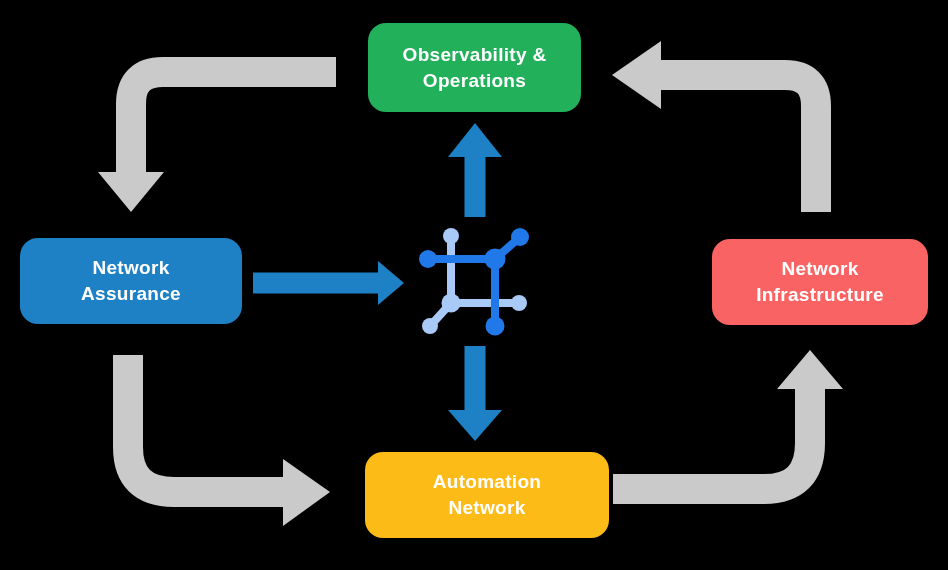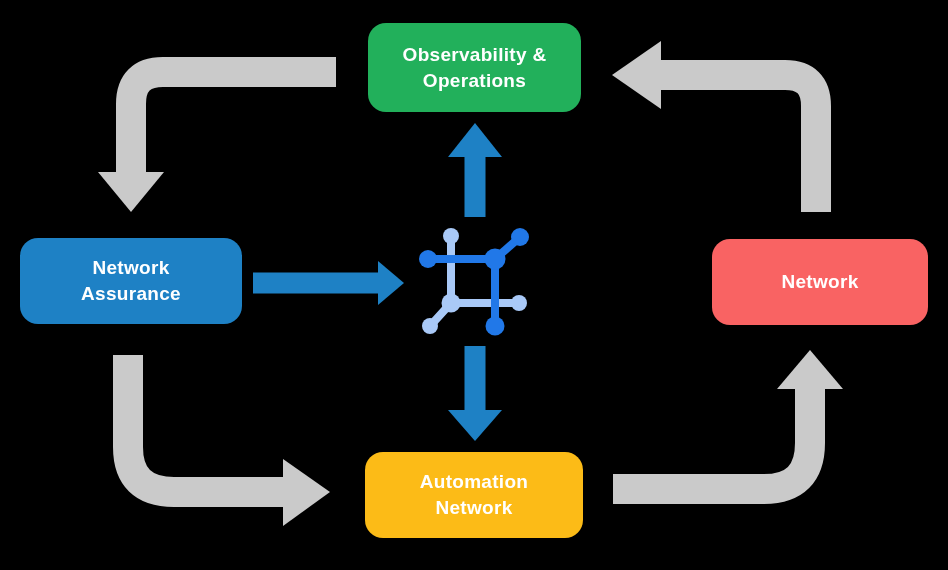--- a/index.html
+++ b/index.html
@@ -19,21 +19,21 @@
     position:absolute;
     border-radius:18px;
     display:flex;flex-direction:column;align-items:center;justify-content:center;
     color:#ffffff;
     font-size:19px;line-height:26px;font-weight:600;letter-spacing:0.3px;
     text-align:center;
   }
   .node-observability{left:368px;top:23px;width:213px;height:89px;background:#22b05b;}
   .node-operations{left:20px;top:238px;width:222px;height:86px;background:#1e81c5;}
   .node-infrastructure{left:712px;top:239px;width:216px;height:86px;background:#f96363;}
-  .node-automation{left:365px;top:452px;width:218px;height:86px;background:#fcbb17;}
+  .node-automation{left:365px;top:452px;width:244px;height:86px;background:#fcbb17;}
   .center-icon{position:absolute;left:415px;top:222px;width:120px;height:120px;}
   .ic-light{fill:none;stroke:#a9c9f7;stroke-width:8;stroke-linecap:round;}
   .ic-light-f{fill:#a9c9f7;stroke:none;}
   .ic-dark{fill:none;stroke:#2178e8;stroke-width:8;stroke-linecap:round;}
   .ic-dark-f{fill:#2178e8;stroke:none;}
 </style>
 </head>
 <body>
 
 <div class="stage" style="background-color: rgb(0, 0, 0);">
@@ -100,20 +100,21 @@
     <span>Operations</span>
   </div>
 
   <div class="node node-operations" style="background-color: rgb(30, 129, 197);">
     <span>Network</span>
     <span>Assurance</span>
   </div>
 
   <div class="node node-infrastructure" style="background-color: rgb(249, 99, 99);">
     <span>Network</span>
+    <span>Infrastructure</span>
   </div>
 
   <div class="node node-automation" style="background-color: rgb(252, 187, 23);">
     <span>Automation</span>
     <span>Network</span>
   </div>
 
 </div>
 
 </body></html>

